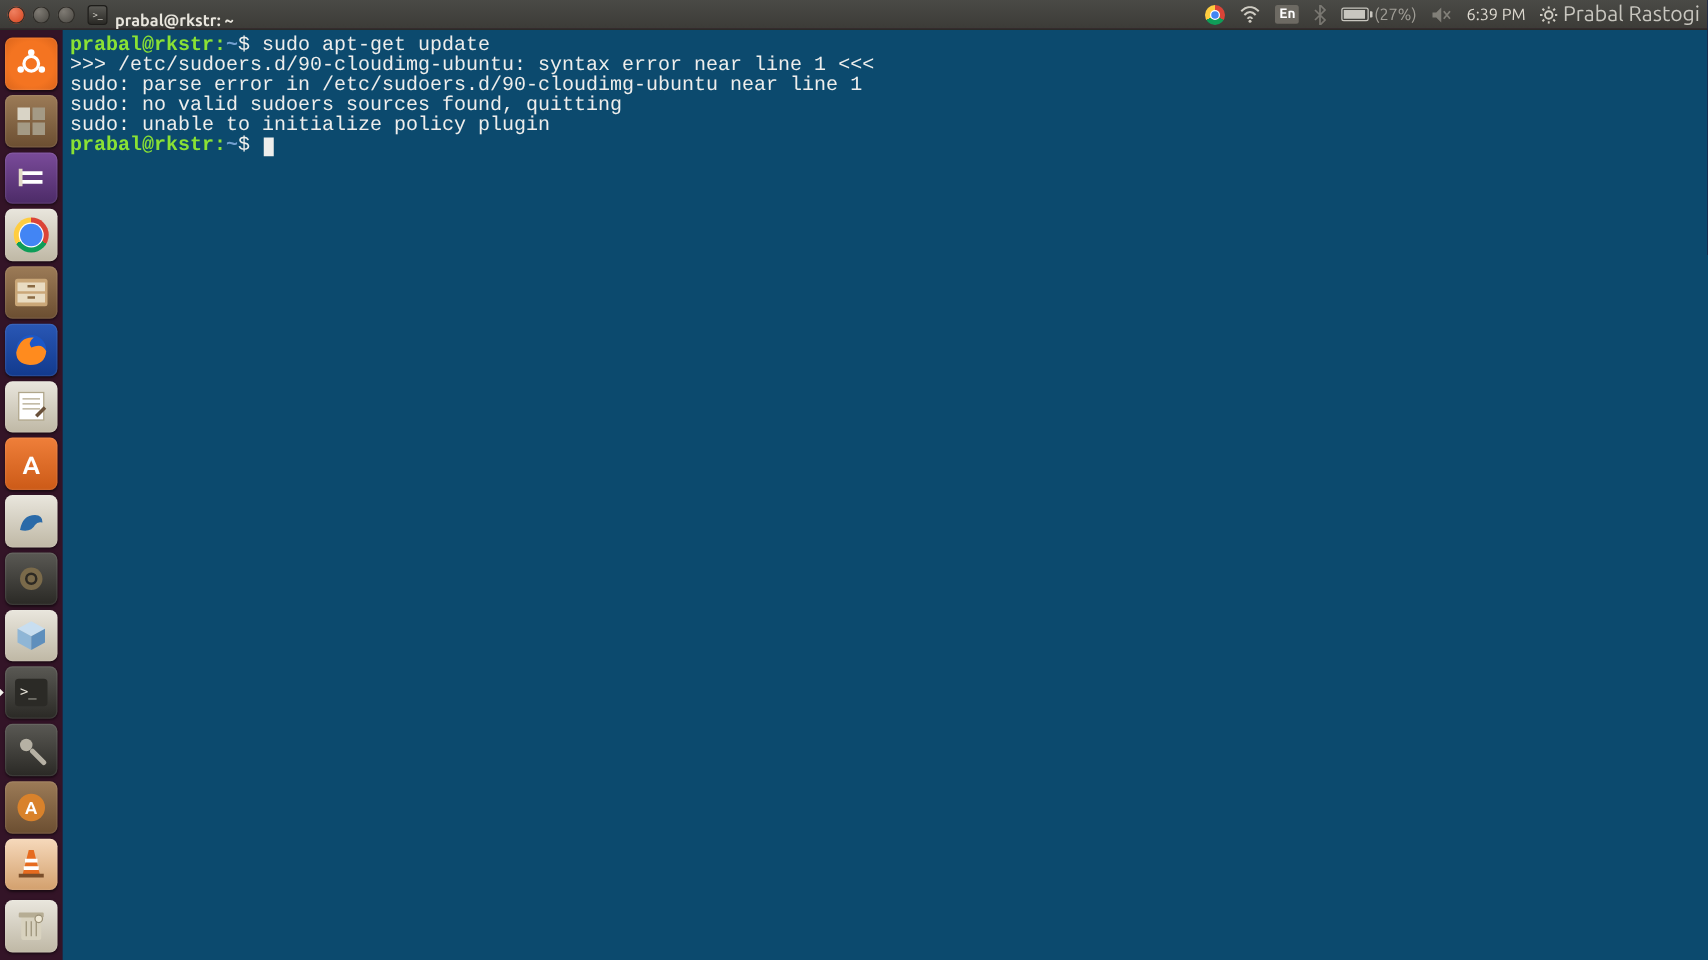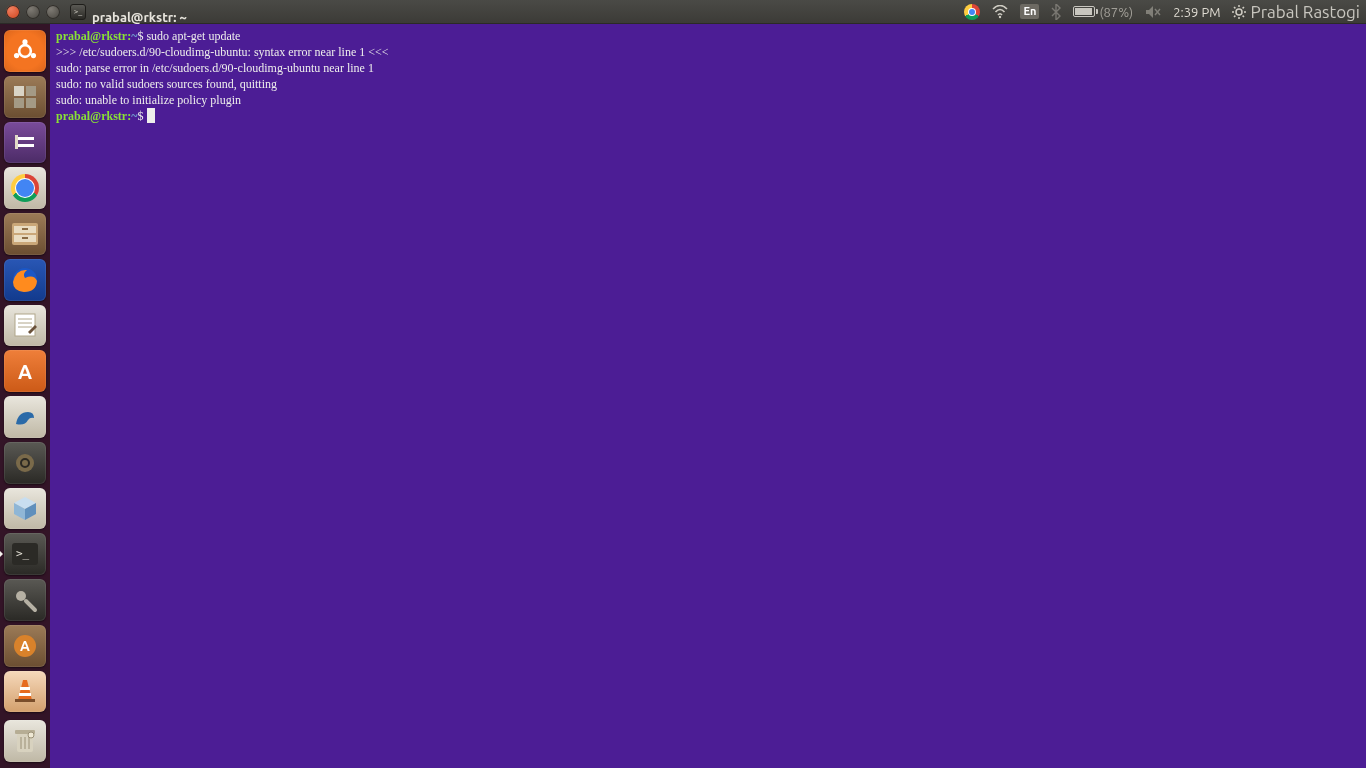--- a/index.html
+++ b/index.html
@@ -116,24 +116,24 @@
   .tile-grey{ background:linear-gradient(#5a5954,#2a2925);} 
   .tile-light{ background:linear-gradient(#e9e6dd,#bfb8a5); color:#5a4b2e;} 
   .tile-wood{ background:linear-gradient(#9c7b57,#6b4e31);} 
   .tile-firefox{ background:linear-gradient(#2957b5,#123a8d);} 
   .tile-cone{ background:linear-gradient(#f6d9bb,#d3a06d);} 
 
   
   .terminal-area{
     position:absolute;
     left:50px; right:0; top:24px; bottom:0;
-    background:#4c1d95;
+    background:#0c4a6e;
     padding:4px 6px;
-    font-family:Liberation Serif, serif;
-    font-size:12px;
+    font-family:Liberation Mono, monospace;
+    font-size:16px;
     line-height:16px;
     color:#eeeeec;
     white-space:pre;
     overflow:hidden;
   }
   .prompt-user{ color:#8ae234; font-weight:bold; }
   .prompt-path{ color:#729fcf; font-weight:bold; }
   .cursor{
     display:inline-block; width:8px; height:15px; background:#eeeeec;
     vertical-align:text-bottom; margin-left:1px;
@@ -170,30 +170,30 @@
     </div>
     <div class="tb-item bt-icon">
       <svg width="10" height="16" viewBox="0 0 10 16">
         <path d="M5 0 L9 4 L5 8 L9 12 L5 16 V0 M1 4 L9 12 M1 12 L9 4" fill="none" stroke="#a7a49c" stroke-width="1.4" opacity=".55"></path>
       </svg>
     </div>
     <div class="tb-item">
       <div class="battery-icon">
           <div class="battery-fill"></div>
         </div>
-      <span style="opacity:.6">(87%)</span>
+      <span style="opacity:.6">(27%)</span>
     </div>
     <div class="tb-item sound-icon">
       <svg width="16" height="14" viewBox="0 0 16 14">
         <path d="M1 5h3l4-4v12l-4-4H1z" fill="#b4b1a8"></path>
         <path d="M10 4l5 6 M15 4l-5 6" stroke="#b4b1a8" stroke-width="1.4" fill="none"></path>
       </svg>
     </div>
     <div class="tb-item">
-      <span>2:39 PM</span>
+      <span>6:39 PM</span>
     </div>
     <div class="tb-item gear-icon">
       <svg width="14" height="14" viewBox="0 0 14 14">
         <circle cx="7" cy="7" r="3" fill="none" stroke="#cfccc3" stroke-width="1.5"></circle>
         <g stroke="#cfccc3" stroke-width="1.5">
           <line x1="7" y1="0" x2="7" y2="2"></line>
             <line x1="7" y1="12" x2="7" y2="14"></line>
           <line x1="0" y1="7" x2="2" y2="7"></line>
             <line x1="12" y1="7" x2="14" y2="7"></line>
           <line x1="2" y1="2" x2="3.4" y2="3.4"></line>

